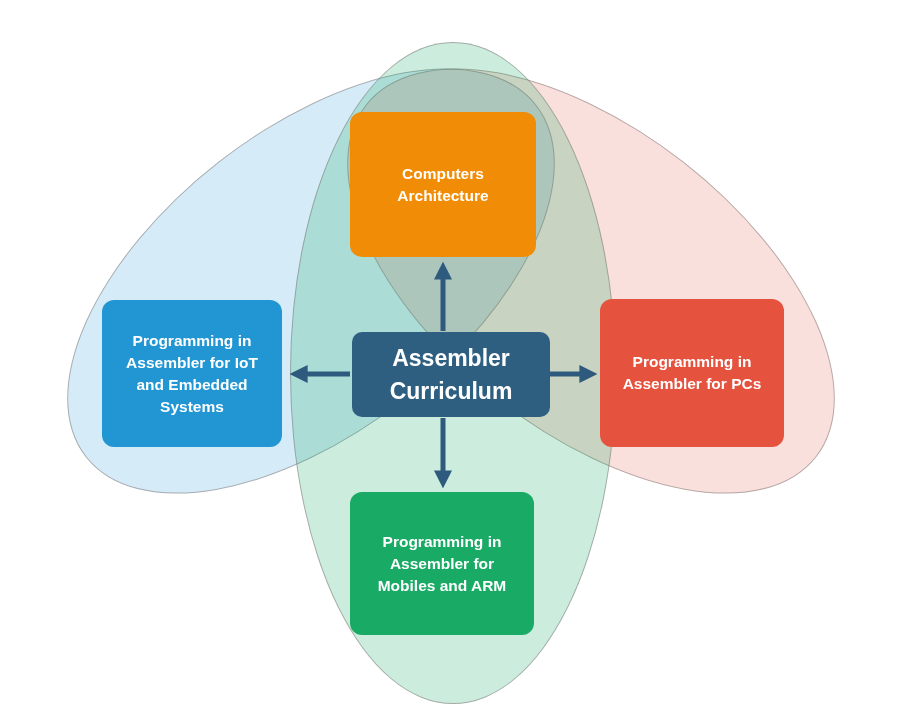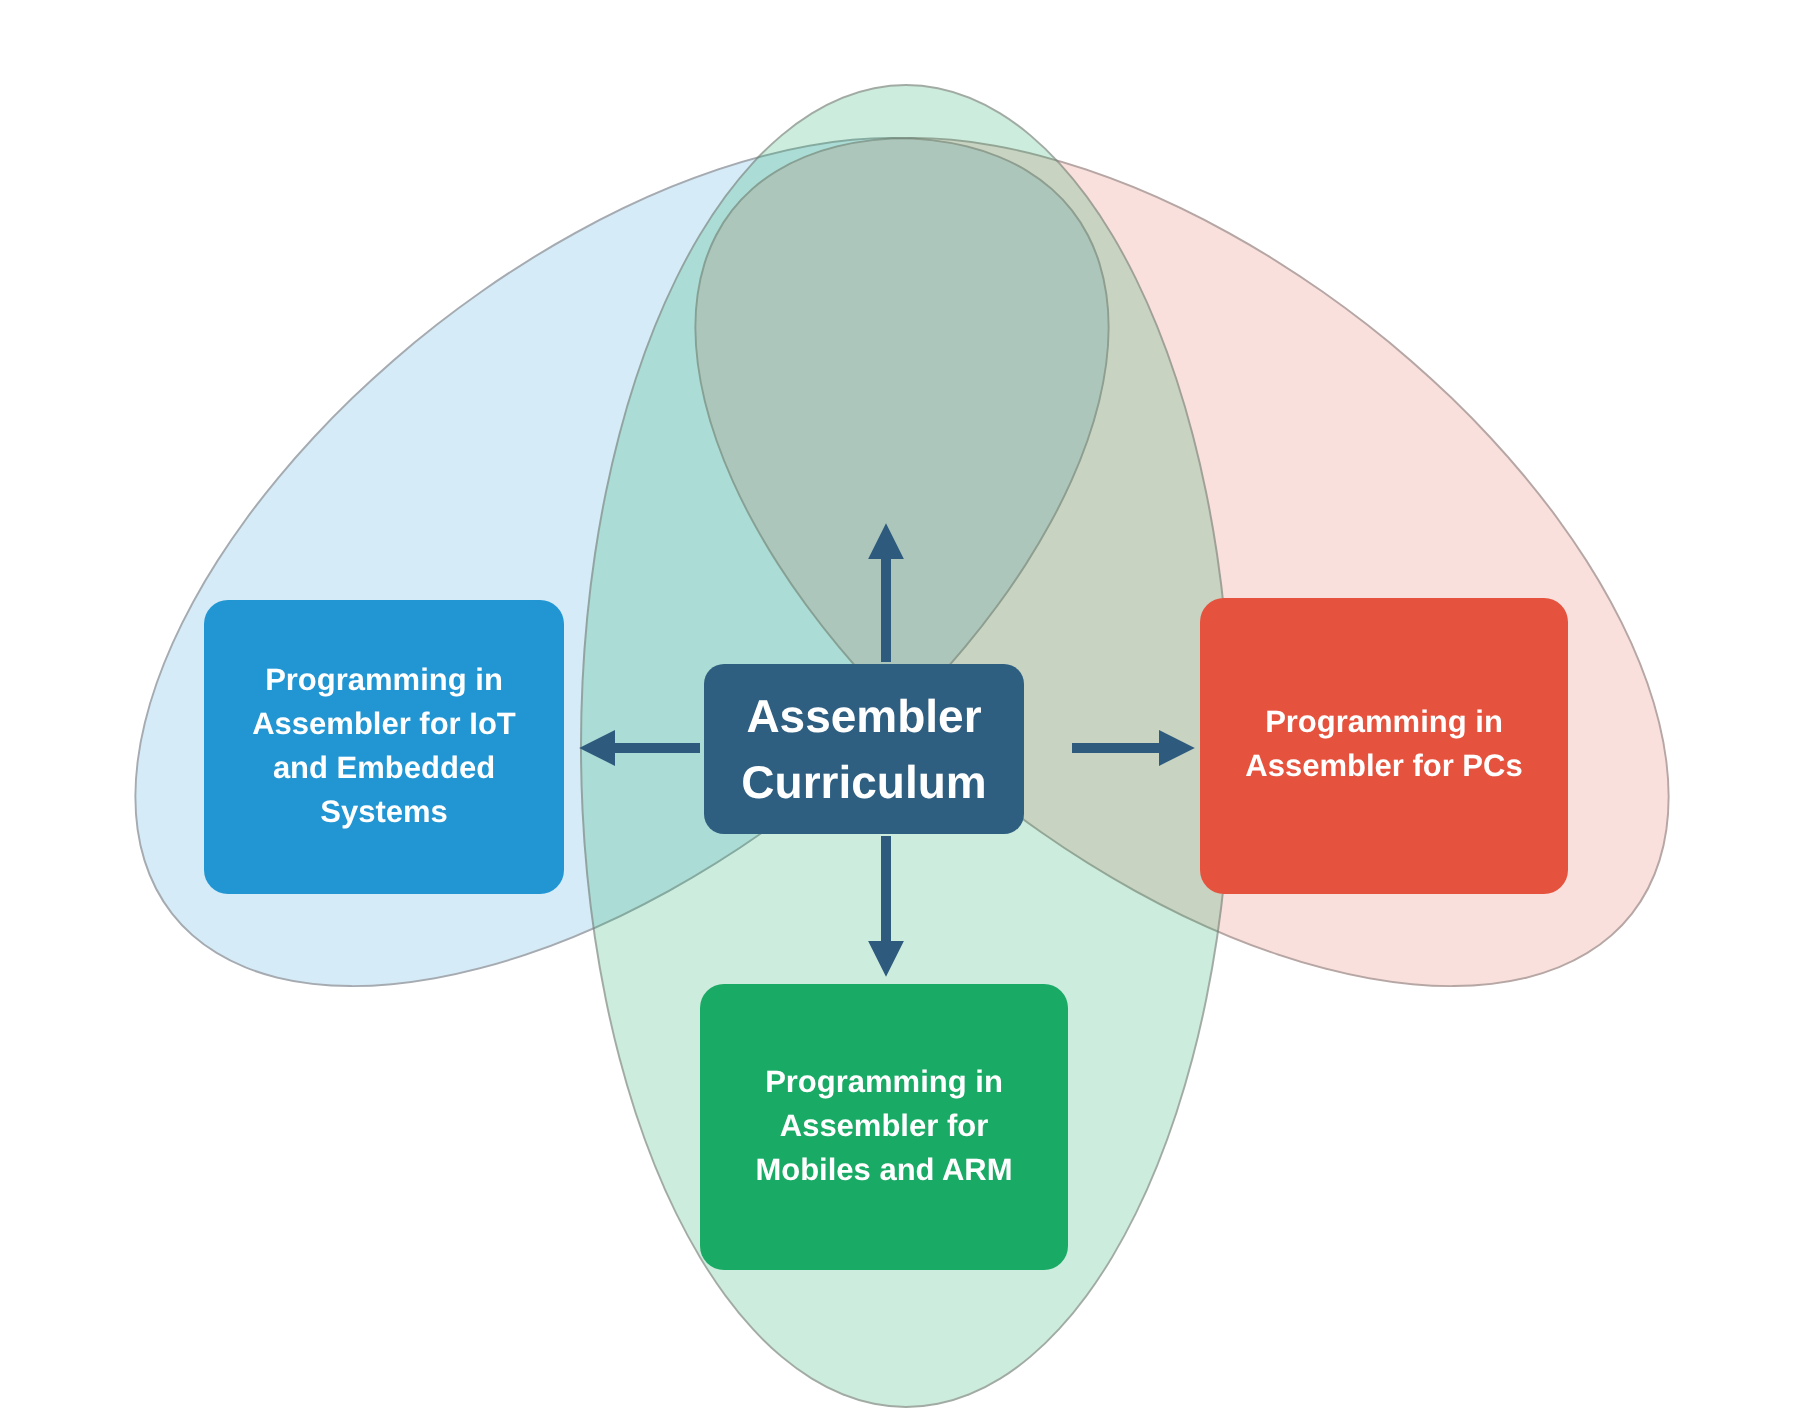--- a/index.html
+++ b/index.html
@@ -35,21 +35,21 @@
     position:absolute;display:flex;align-items:center;justify-content:center;
     color:#ffffff;font-weight:700;text-align:center;
     white-space:pre-line;box-sizing:border-box;padding:8px;
   }
   .node.small{font-size:15.5px;line-height:22px;border-radius:12px;}
   .node.center{font-size:23px;line-height:33px;border-radius:10px;}
   .node.top-node{left:350px;top:112px;width:186px;height:145px;background:#F08C05;}
   .node.left-node{left:102px;top:300px;width:180px;height:147px;background:#2196D3;}
   .node.right-node{left:600px;top:299px;width:184px;height:148px;background:#E5523E;}
   .node.bottom-node{left:350px;top:492px;width:184px;height:143px;background:#19AA65;}
-  .node.center{left:352px;top:332px;width:160px;height:85px;background:#2E5F80;}
+  .node.center{left:352px;top:332px;width:198px;height:85px;background:#2E5F80;}
 </style>
 </head>
 <body>
 
 <div id="canvas">
 
 
   <div class="ellipse blue"></div>
   <div class="ellipse red"></div>
   <div class="ellipse green"></div>
@@ -61,20 +61,22 @@
       </marker>
     </defs>
     <g stroke="#2E5A7D" stroke-width="5" fill="none">
       <line x1="443" y1="331" x2="443" y2="276" marker-end="url(#head)"></line>
       <line x1="443" y1="418" x2="443" y2="474" marker-end="url(#head)"></line>
       <line x1="350" y1="374" x2="304" y2="374" marker-end="url(#head)"></line>
       <line x1="536" y1="374" x2="583" y2="374" marker-end="url(#head)"></line>
     </g>
   </svg>
 
+  <div class="node small top-node">Computers
+Architecture</div>
   <div class="node small left-node">Programming in
 Assembler for IoT
 and Embedded
 Systems</div>
   <div class="node small right-node">Programming in
 Assembler for PCs</div>
   <div class="node small bottom-node">Programming in
 Assembler for
 Mobiles and ARM</div>
   <div class="node center">Assembler

